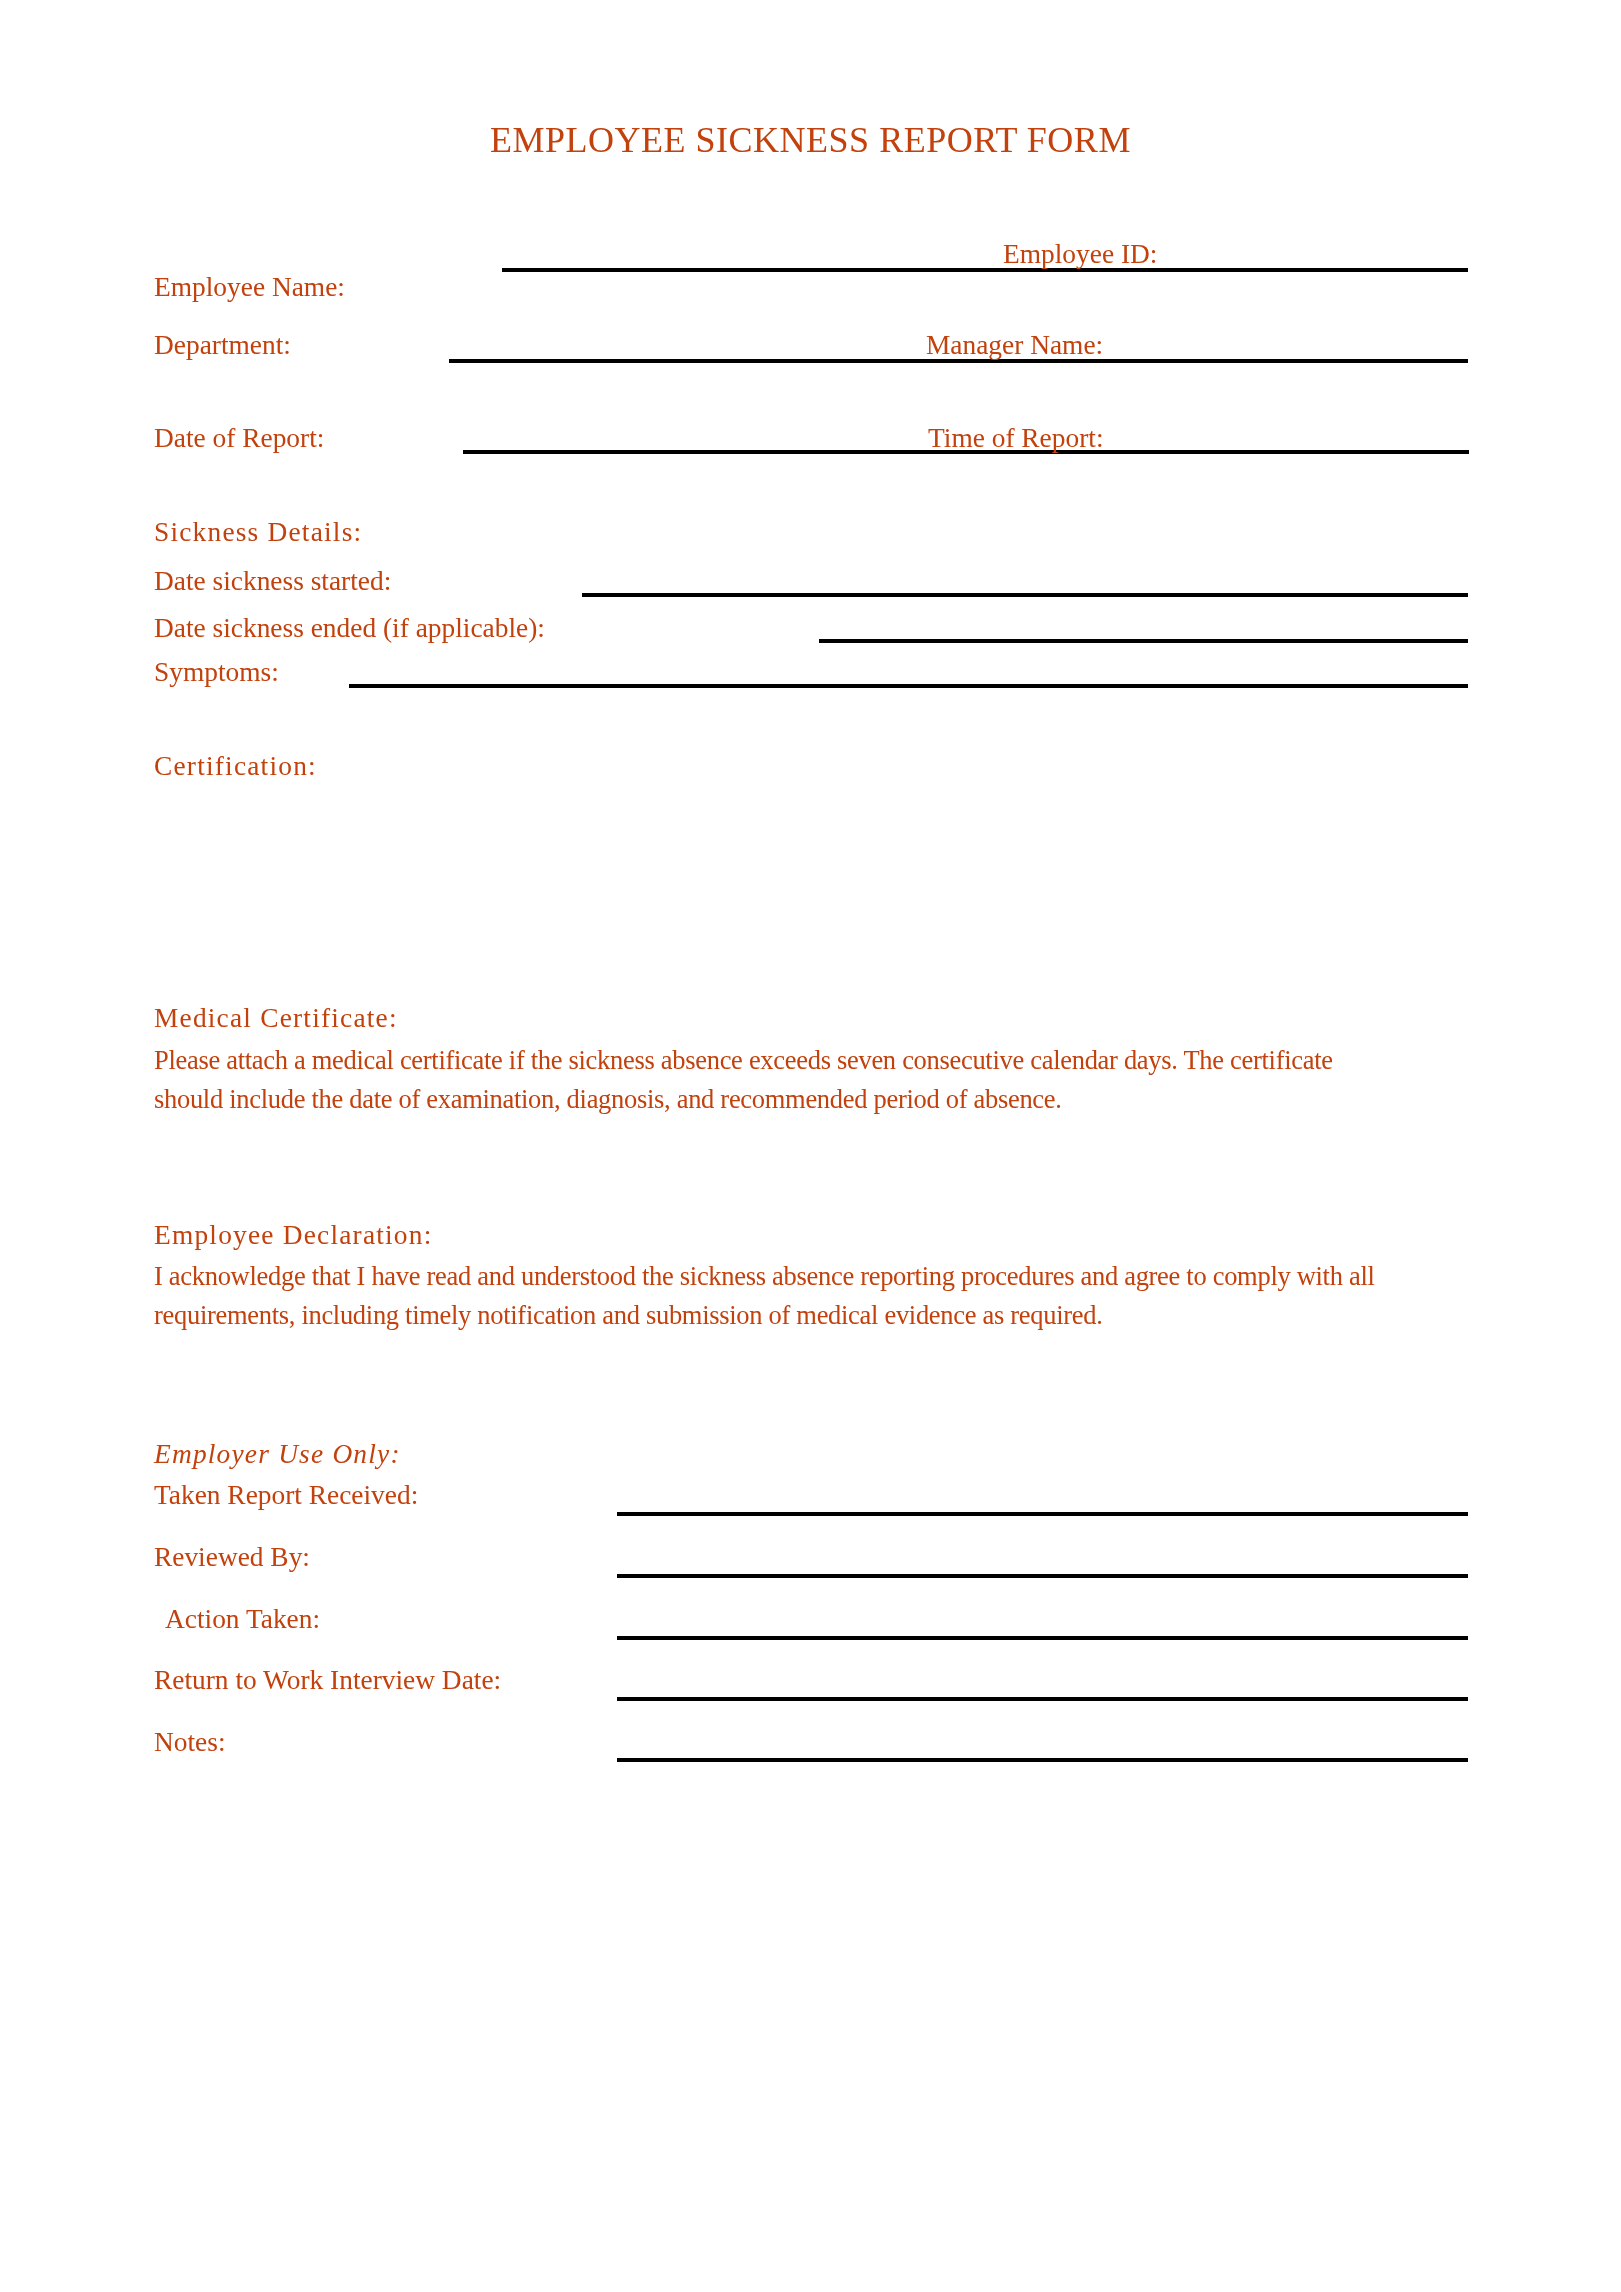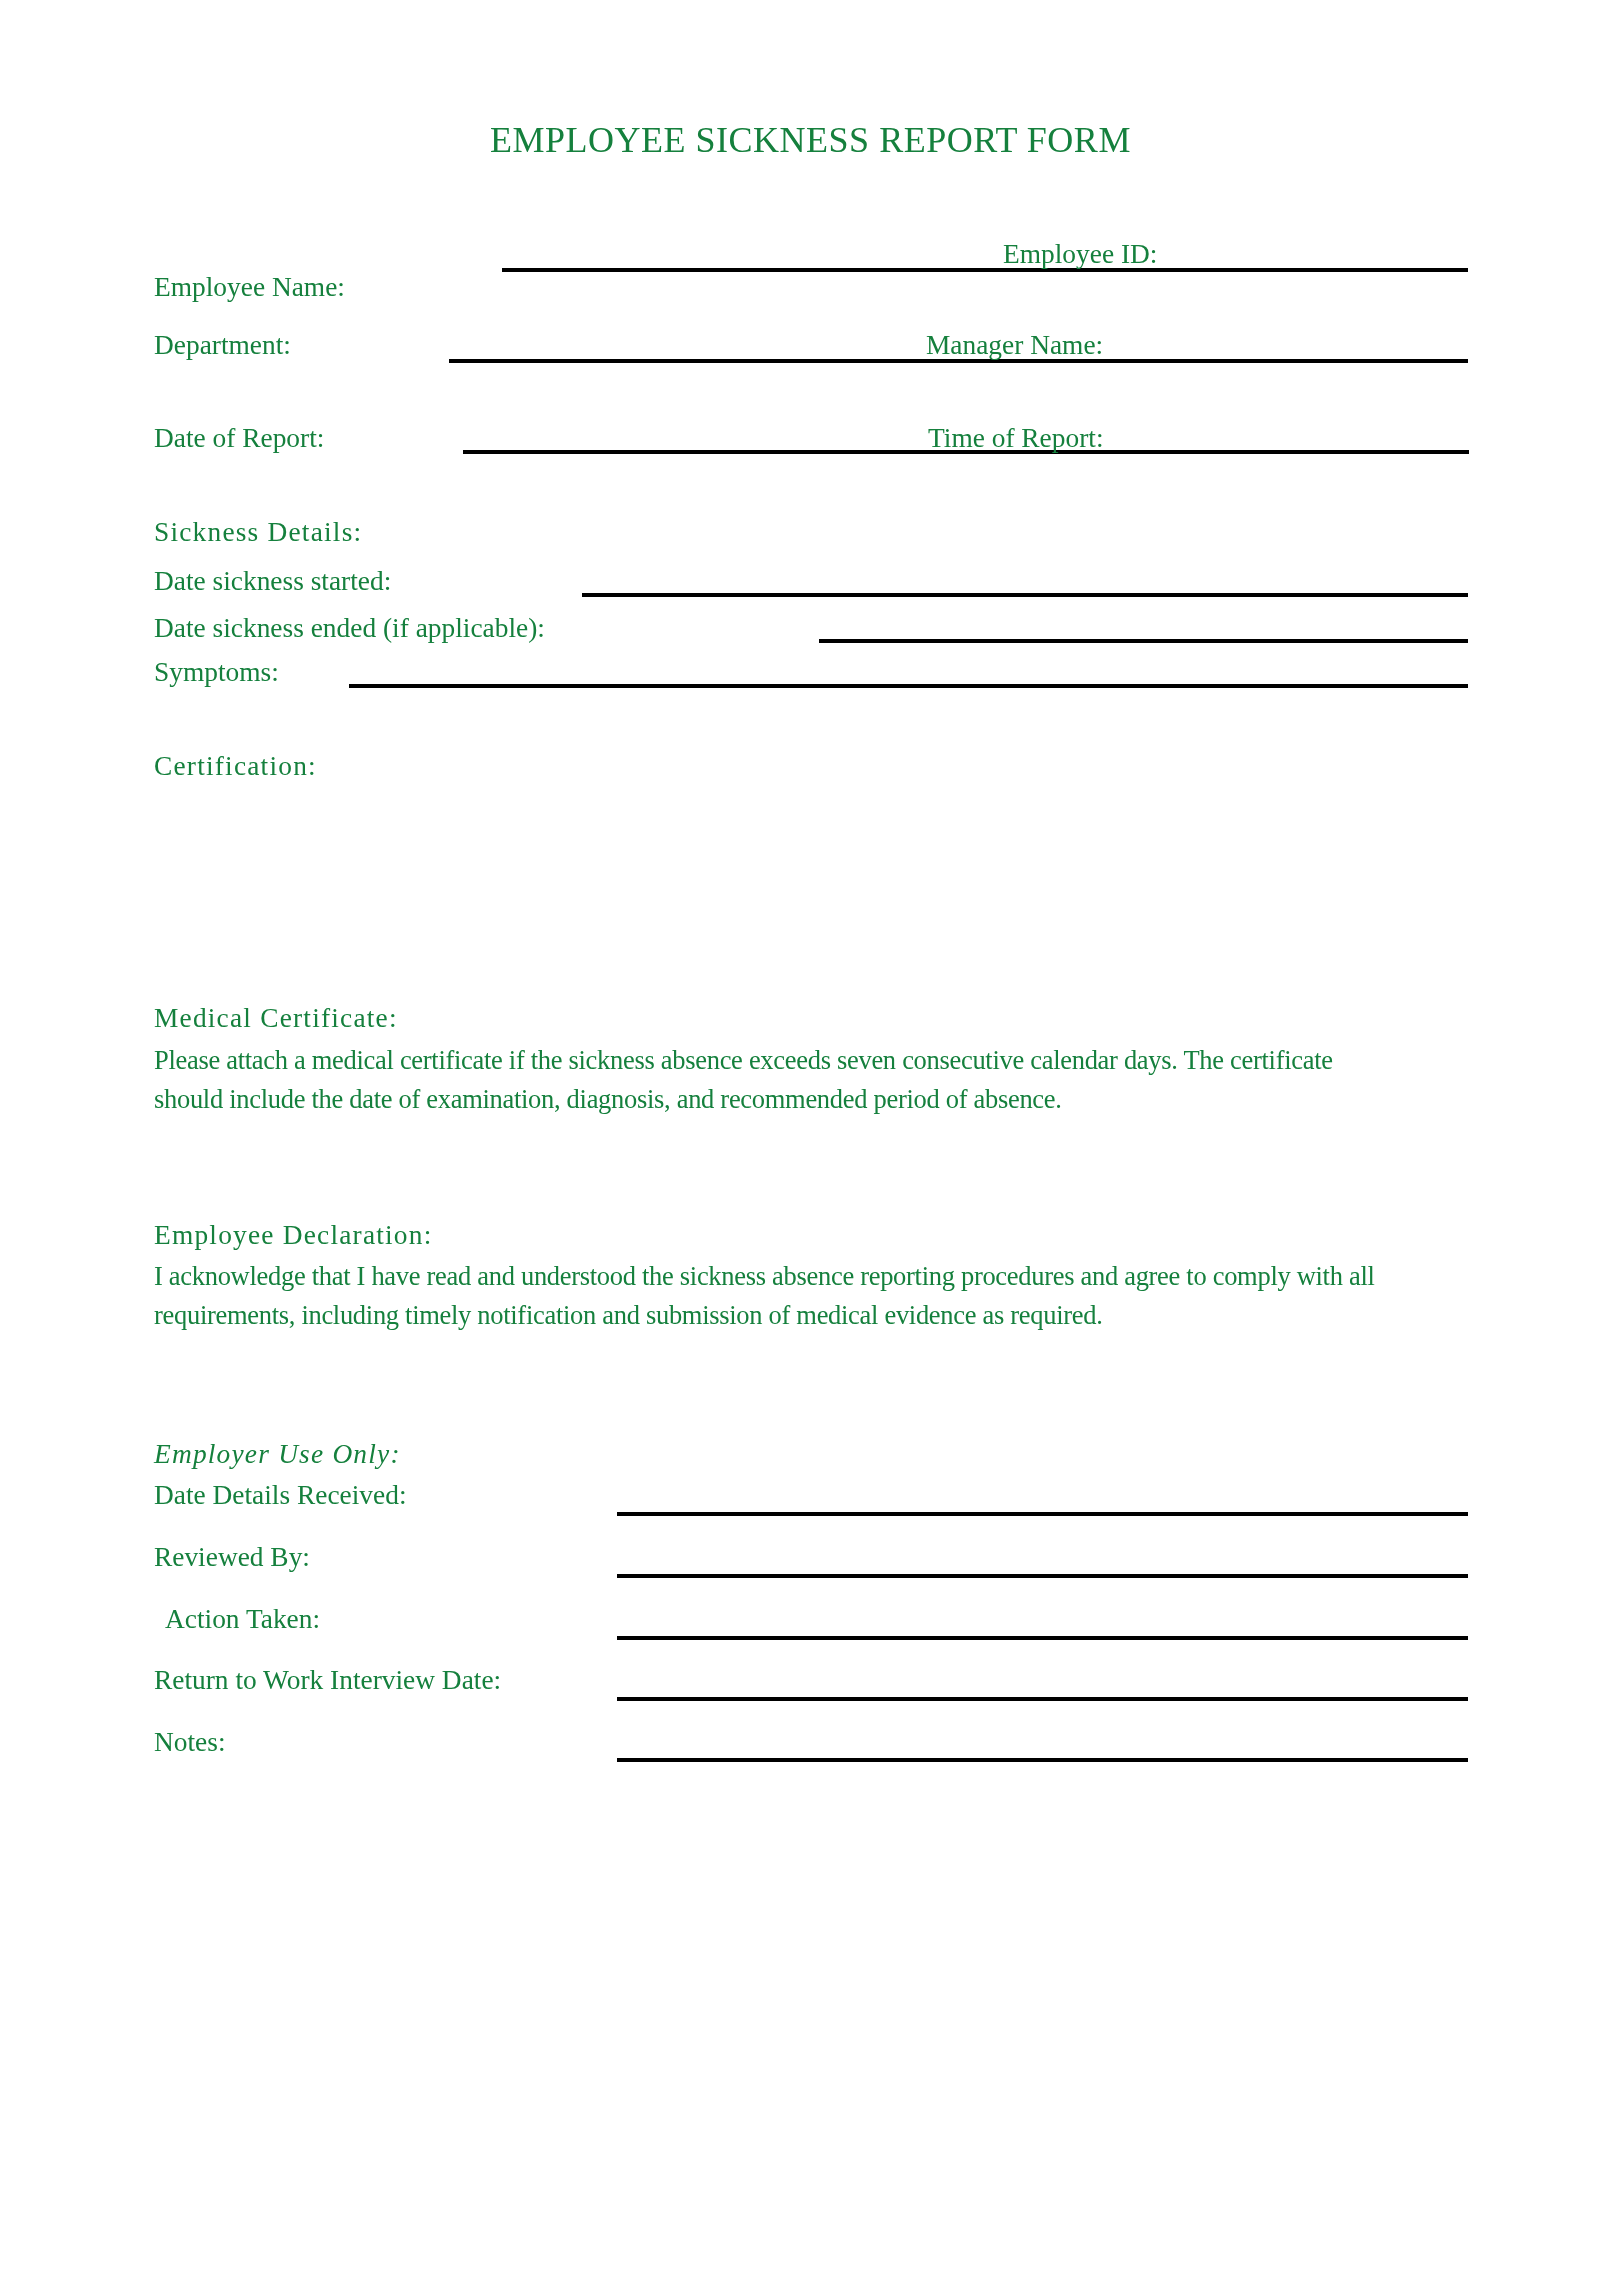--- a/index.html
+++ b/index.html
@@ -6,21 +6,21 @@
     margin: 0;
     padding: 0;
     background: #ffffff;
   }
   .page {
     position: relative;
     width: 1621px;
     height: 2293px;
     background: #ffffff;
     font-family: "Liberation Serif", "DejaVu Serif", serif;
-    color: #15803d;
+    color: #c2410c;
     overflow: hidden;
   }
   .abs { position: absolute; }
   .title {
     left: 0;
     width: 1621px;
     text-align: center;
     font-size: 36px;
     letter-spacing: 0.5px;
     white-space: nowrap;
@@ -83,21 +83,21 @@
   <div class="abs hd" style="left:154px; top:1002px;">Medical Certificate:</div>
   <div class="abs para" style="left:154px; top:1041px;">Please attach a medical certificate if the sickness absence exceeds seven consecutive calendar days. The certificate
 should include the date of examination, diagnosis, and recommended period of absence.</div>
 
   <div class="abs hd" style="left:154px; top:1219px;">Employee Declaration:</div>
   <div class="abs para" style="left:154px; top:1257px;">I acknowledge that I have read and understood the sickness absence reporting procedures and agree to comply with all
 requirements, including timely notification and submission of medical evidence as required.</div>
 
   <div class="abs hd" style="left:154px; top:1438px;font-style:italic;">Employer Use Only:</div>
 
-  <div class="abs lbl" style="left:154px; top:1479px;">Date Details Received:</div>
+  <div class="abs lbl" style="left:154px; top:1479px;">Taken Report Received:</div>
   <div class="abs fline" style="left:617px; top:1512px; width:851px;"></div>
 
   <div class="abs lbl" style="left:154px; top:1541px;">Reviewed By:</div>
   <div class="abs fline" style="left:617px; top:1574px; width:851px;"></div>
 
   <div class="abs lbl" style="left:158px; top:1603px;margin-left:7px;">Action Taken:</div>
   <div class="abs fline" style="left:617px; top:1636px; width:851px;"></div>
 
   <div class="abs lbl" style="left:154px; top:1664px;">Return to Work Interview Date:</div>
   <div class="abs fline" style="left:617px; top:1697px; width:851px;"></div>

